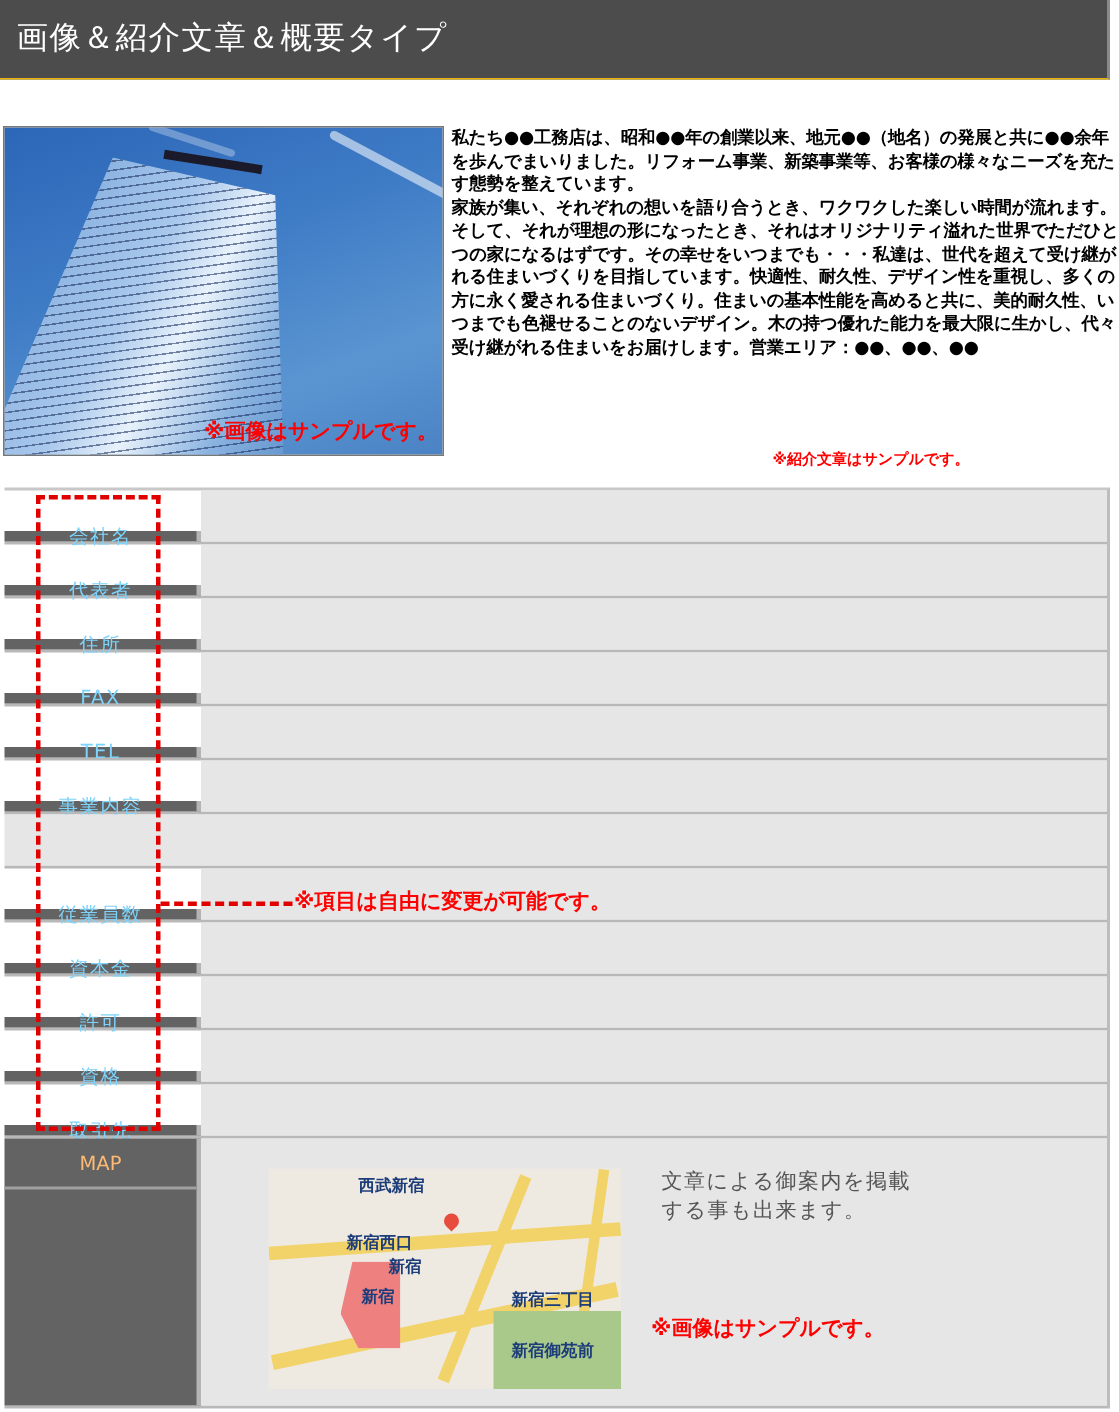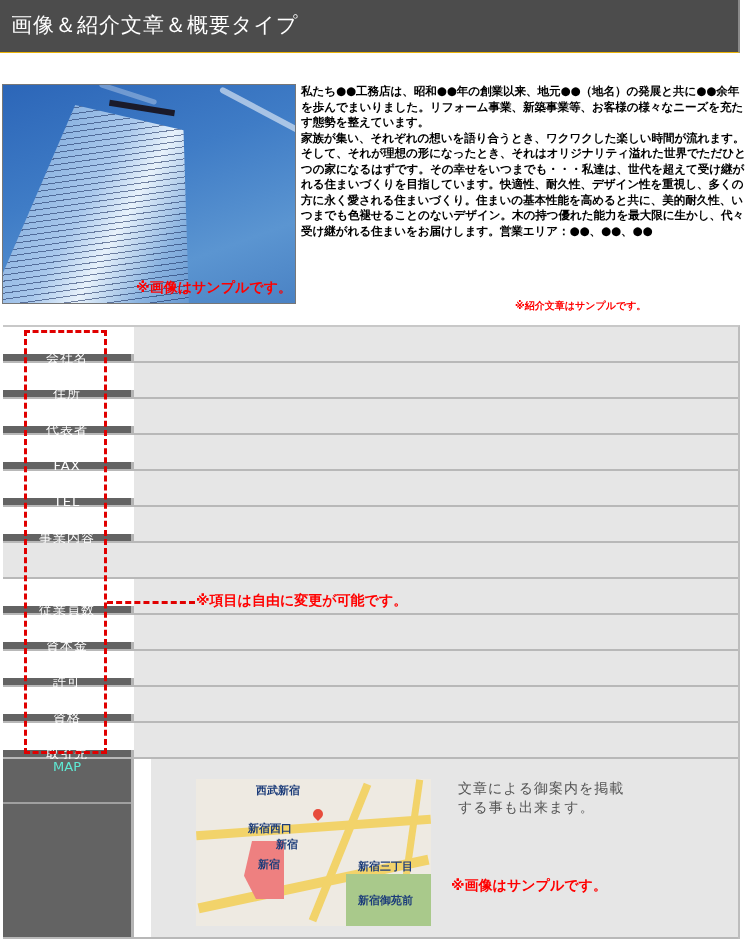--- a/index.html
+++ b/index.html
@@ -30,30 +30,30 @@
 
   .intro { position:absolute; left:301px; top:84px; width:445px; font-size:11.6px; line-height:15.5px;
            color:#000; font-weight:bold; letter-spacing:-0.1px; }
   .intro p { margin:0; }
   .intro-note { position:absolute; left:515px; top:299px; color:#ff0000; font-size:10px; font-weight:bold;
                 white-space:nowrap; }
 
   .table { position:absolute; left:3px; top:325px; width:735px; border-top:2px solid #c8c8c8;
            border-right:2px solid #bdbdbd; }
   .row { display:flex; height:34px; border-bottom:2px solid #b8b8b8; box-sizing:content-box; }
-  .cell-label { width:128px; background:#636363; color:#ffffff; font-size:13px; display:flex;
+  .cell-label { width:128px; background:#636363; color:#7dd3fc; font-size:13px; display:flex;
                 align-items:center; justify-content:center; letter-spacing:1px;
                 border-right:3px solid #b4b4b4;margin-top:27px; }
   .cell-value { flex:1; background:#e6e6e6; }
   .row.map { height:144px; border-bottom:2px solid #b8b8b8; }
   .map-label-wrap { width:128px; border-right:3px solid #b4b4b4; background:#636363; display:flex; flex-direction:column; }
-  .map-label { height:45px; color:#5eead4; font-size:13px; display:flex; align-items:flex-start; justify-content:center;
-               box-sizing:border-box; border-bottom:2px solid #a0a0a0; }
+  .map-label { height:34px; color:#fdba74; font-size:13px; display:flex; align-items:flex-start; justify-content:center;
+               padding-top:10px; box-sizing:border-box; border-bottom:2px solid #a0a0a0; }
   .map-label-rest { flex:1; }
-  .map-value { flex:1; background:#e6e6e6; position:relative;margin-left:17px; }
+  .map-value { flex:1; background:#e6e6e6; position:relative; }
 
   .map-image { position:absolute; left:45px; top:20px; width:235px; height:147px; overflow:hidden;
                background:#eeeae2; }
   .road { position:absolute; background:#f2d36a; }
   .park { position:absolute; background:#a9c98b; }
   .station { position:absolute; background:#ee8080; }
   .map-txt { position:absolute; font-size:11px; font-weight:bold; color:#1d3d7a; white-space:nowrap; }
   .map-pin { position:absolute; width:10px; height:10px; border-radius:50% 50% 50% 0;
              background:#e74c3c; transform:rotate(-45deg); }
 
@@ -87,25 +87,25 @@
   <p>そして、それが理想の形になったとき、それはオリジナリティ溢れた世界でただひとつの家になるはずです。その幸せをいつまでも・・・私達は、世代を超えて受け継がれる住まいづくりを目指しています。快適性、耐久性、デザイン性を重視し、多くの方に永く愛される住まいづくり。住まいの基本性能を高めると共に、美的耐久性、いつまでも色褪せることのないデザイン。木の持つ優れた能力を最大限に生かし、代々受け継がれる住まいをお届けします。営業エリア：●●、●●、●●</p>
 </div>
 <div class="intro-note">※紹介文章はサンプルです。</div>
 
 <div class="table">
   <div class="row">
     <div class="cell-label">会社名</div>
     <div class="cell-value"></div>
   </div>
   <div class="row">
-    <div class="cell-label">住所</div>
+    <div class="cell-label">代表者</div>
     <div class="cell-value"></div>
   </div>
   <div class="row">
-    <div class="cell-label">代表者</div>
+    <div class="cell-label">住所</div>
     <div class="cell-value"></div>
   </div>
   <div class="row">
     <div class="cell-label">FAX</div>
     <div class="cell-value"></div>
   </div>
   <div class="row">
     <div class="cell-label">TEL</div>
     <div class="cell-value"></div>
   </div>

